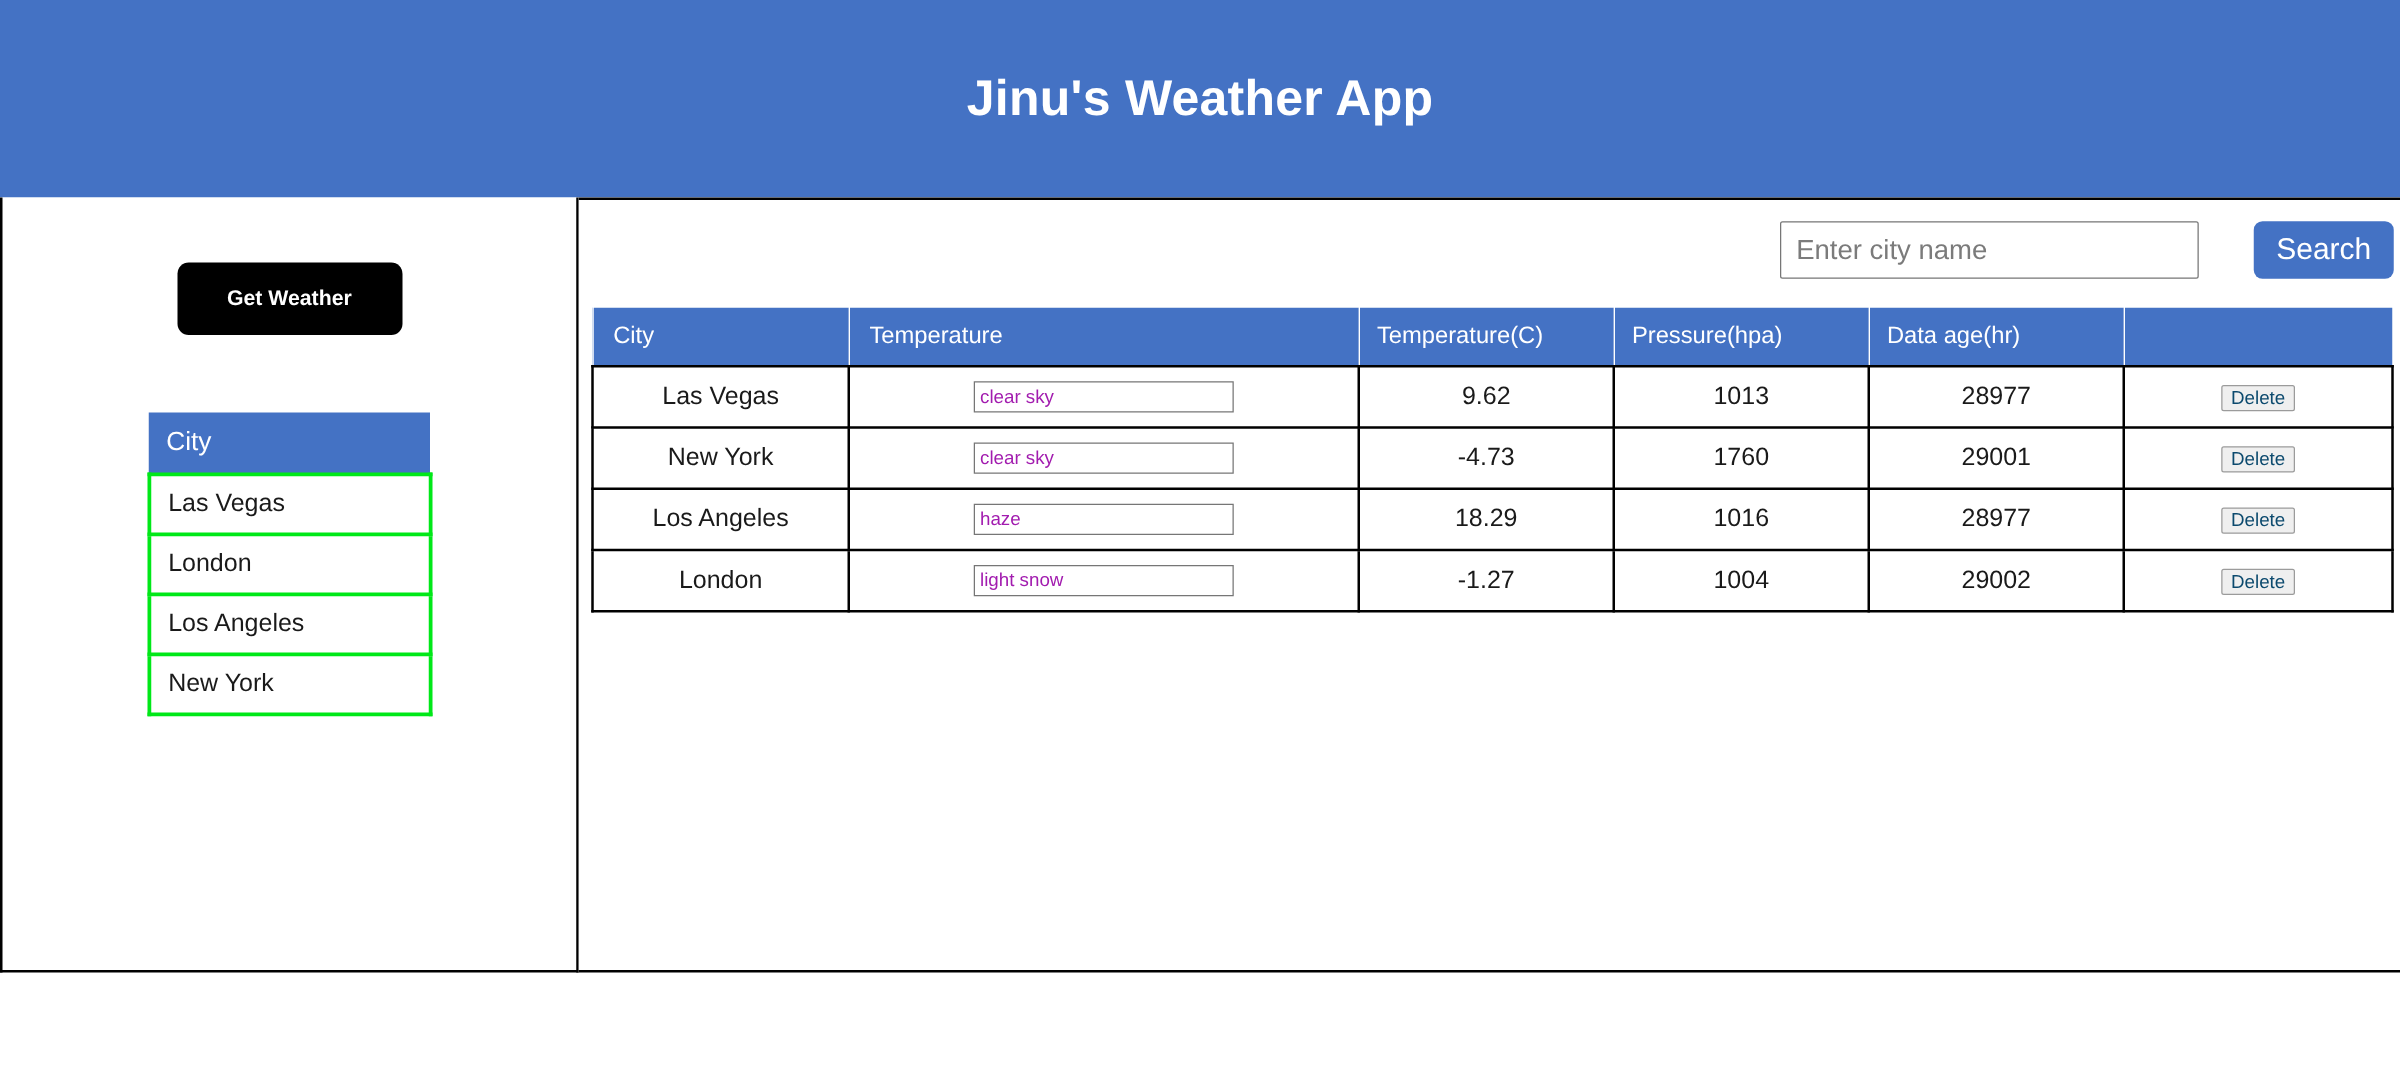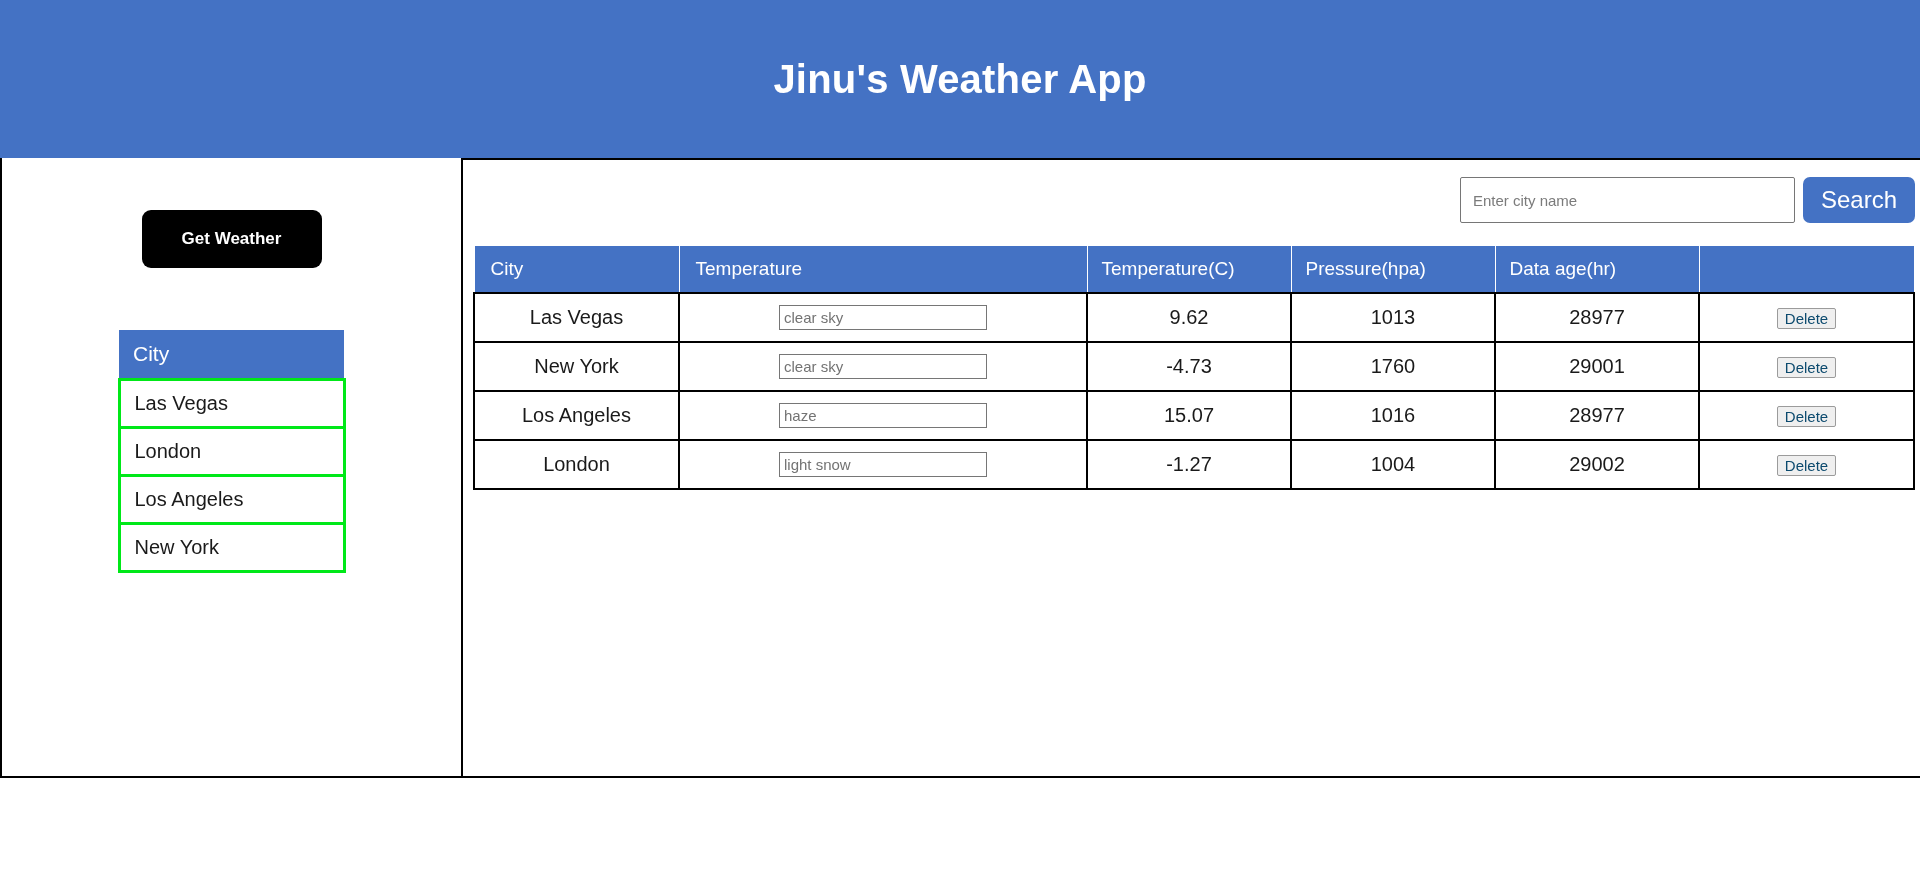--- a/index.html
+++ b/index.html
@@ -116,21 +116,21 @@
     justify-content: flex-end;
     align-items: center;
     padding: 17px 10px 0 0;
     gap: 8px;
   }
   .search-input {
     width: 335px;
     height: 46px;
     box-sizing: border-box;
     font-family: "Liberation Sans", sans-serif;
-    font-size: 15px;
+    font-size: 22px;
     color: #222222;
     padding: 0 12px;
     border: 1px solid #767676;
     border-radius: 2px;
     background: #ffffff;
     outline: none;
   }
   .search-input::placeholder {
     color: #7b7b7b;
   }
@@ -138,20 +138,21 @@
     background: #4472C4;
     color: #ffffff;
     border: none;
     border-radius: 7px;
     font-family: "Liberation Sans", sans-serif;
     font-size: 24px;
     font-weight: normal;
     height: 46px;
     padding: 0 18px;
     cursor: pointer;
+    margin-left: 36px;
   }
 
   .weather-table-wrap {
     padding: 22px 10px 0 10px;
   }
   .weather-table {
     width: 100%;
     border-collapse: collapse;
     table-layout: fixed;
   }
@@ -179,21 +180,21 @@
     padding: 0 6px;
     box-sizing: border-box;
     background: #ffffff;
   }
   .desc-input {
     width: 208px;
     height: 25px;
     box-sizing: border-box;
     font-family: "Liberation Sans", sans-serif;
     font-size: 15px;
-    color: #737373;
+    color: #a21caf;
     padding: 0 4px;
     border: 1px solid #767676;
     background: #ffffff;
     outline: none;
   }
   .delete-btn {
     font-family: "Liberation Sans", sans-serif;
     font-size: 15px;
     color: #0c4a6e;
     background: #efefef;
@@ -295,21 +296,21 @@
             <td>
               <button class="delete-btn">Delete</button>
             </td>
           </tr>
 
           <tr>
             <td>Los Angeles</td>
             <td>
               <input class="desc-input" type="text" value="haze" style="">
             </td>
-            <td>15.07</td>
+            <td>18.29</td>
             <td>1016</td>
             <td>28977</td>
             <td>
               <button class="delete-btn">Delete</button>
             </td>
           </tr>
 
           <tr>
             <td>London</td>
             <td>

